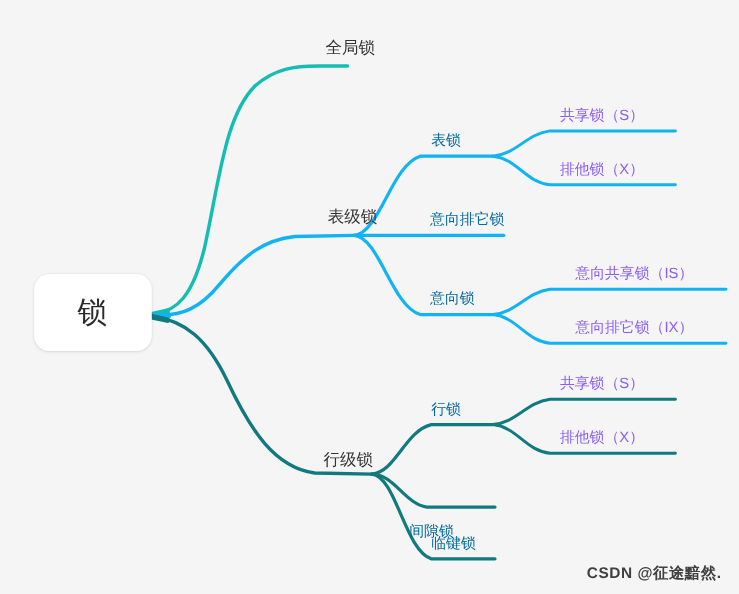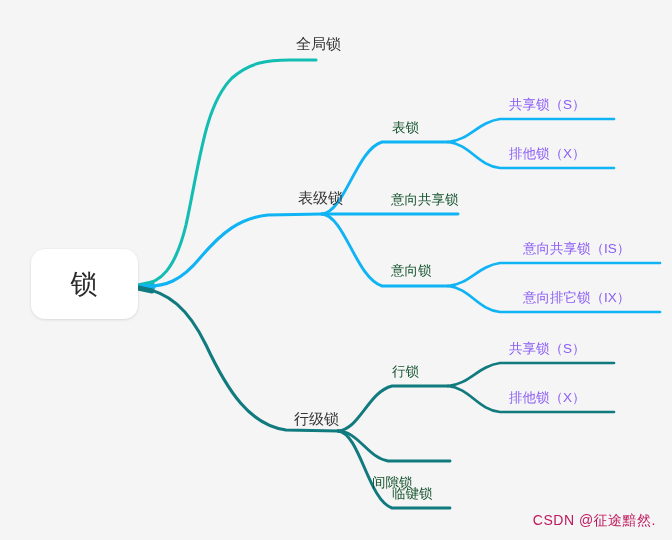--- a/index.html
+++ b/index.html
@@ -48,30 +48,31 @@
     letter-spacing: 1px;
   }
   .node {
     position: absolute;
     white-space: nowrap;
     font-size: 14px;
     color: #3a3a3a;
     line-height: 1.15;
   }
   .node-l1 { font-size: 15px; color: #333333; margin-left: 48px; }
-  .node-l2 { font-size: 13.5px; color: #14532d; }
+  .node-l2 { font-size: 13.5px; color: #0369a1; }
   .node-l3 { font-size: 13.5px; color: #8b5cf6; }
   .watermark {
     position: absolute;
     right: 16px;
     bottom: 10px;
     font-size: 14px;
-    color: #be185d;
+    color: #404040;
     letter-spacing: 0.5px;
     white-space: nowrap;
+    font-weight: bold;
   }
 </style>
 </head>
 <body>
 
 <div id="mindmap">
 
   <svg class="edges" viewBox="0 0 672 540">
 
     <path d="M141,285 C 160,283 175,270 186,225 C 200,160 205,105 232,78 C 250,62 268,60 290,60 L 316,60" fill="none" stroke="#13bdb4" stroke-width="3.1" stroke-linecap="round"></path>
@@ -121,21 +122,21 @@
 
   <div class="node node-l1" style="left:246px; top:410px;text-align:center;">
     <span>行级锁</span>
   </div>
 
   <div class="node node-l2" style="left:392px; top:120px;">
     <span>表锁</span>
   </div>
 
   <div class="node node-l2" style="left:391px; top:192px;">
-    <span>意向共享锁</span>
+    <span>意向排它锁</span>
   </div>
 
   <div class="node node-l2" style="left:391px; top:263px;">
     <span>意向锁</span>
   </div>
 
   <div class="node node-l3" style="left:509px; top:97px;">
     <span>共享锁（S）</span>
   </div>
 

